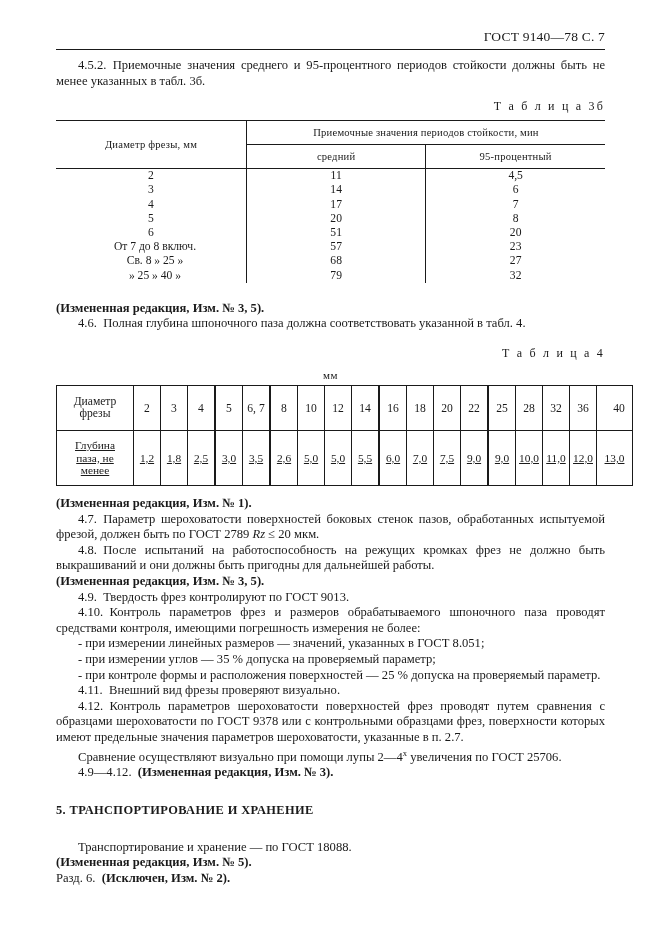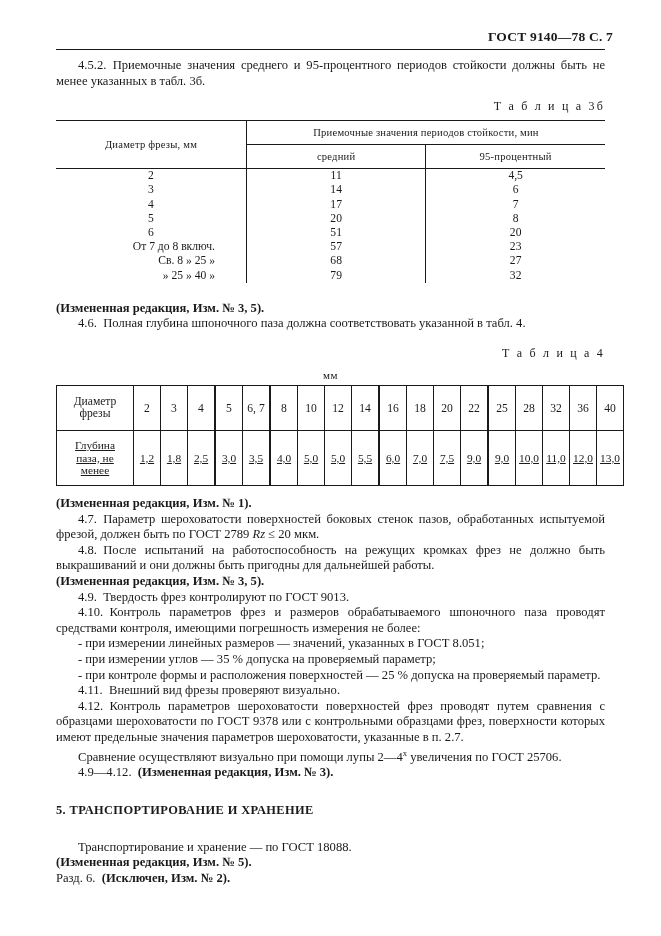--- a/index.html
+++ b/index.html
@@ -7,22 +7,22 @@
     width:661px; height:936px;
     background:#ffffff;
     font-family:"Liberation Serif", serif;
     color:#1a1a1a;
     -webkit-font-smoothing:antialiased;
   }
   .page { position:relative; width:661px; height:936px; box-sizing:border-box; }
 
   
   .page-header {
-    position:absolute; top:29px; right:48px;
-    font-weight:bold; font-size:13.5px; letter-spacing:.2px;
+    position:absolute; top:29px; right:56px;
+    font-weight:normal; font-size:13.5px; letter-spacing:.2px;
     white-space:nowrap;
   }
   .header-rule {
     position:absolute; top:49px; left:56px; right:56px;
     border-bottom:1.6px solid #1a1a1a;
   }
 
   
   .body { position:absolute; top:58px; left:56px; width:549px; }
   p.para {
@@ -79,21 +79,21 @@
     text-align:center;
     padding:0;
   }
   table.t3 td.d-val {
     text-align:center; padding:0;
   }
   table.t3 td.d-sred { border-right:1.1px solid #1a1a1a; }
   table.t3 .body-row td { height:14.2px; line-height:14.2px; font-size:11.6px; }
   .t3-top { border-top:1.7px solid #1a1a1a; }
   .t3-mid { border-top:1.7px solid #1a1a1a; }
-  .diam-label { display:inline-block; text-align:right; }
+  .diam-label { display:inline-block; text-align:center; }
   .diam-label.plain { text-align:center; }
 
   
   .t3wrap { position:relative; }
 
   
   table.t4 {
     width:549px; border-collapse:collapse; table-layout:fixed;
     font-size:11.4px;
   }
@@ -213,30 +213,30 @@
             <th style="width: 26px;">12</th>
             <th style="width: 26px;">14</th>
             <th class="thickL" style="width: 26px;">16</th>
             <th style="width: 26px;">18</th>
             <th style="width: 26px;">20</th>
             <th style="width: 26px;">22</th>
             <th class="thickL" style="width: 26px;">25</th>
             <th style="width: 26px;">28</th>
             <th style="width: 26px;">32</th>
             <th style="width: 26px;">36</th>
-            <th style="width: 26px;">40</th>
+            <th style="width: 26px; padding-left: 9px;">40</th>
           </tr>
         <tr class="valrow" id="t4-val-row">
           <td class="lab">Глубина<br>паза, не<br>менее</td>
         <td>1,2</td>
             <td>1,8</td>
             <td>2,5</td>
             <td class="thickL">3,0</td>
             <td>3,5</td>
-            <td class="thickL">4,0</td>
+            <td class="thickL">2,6</td>
             <td>5,0</td>
             <td>5,0</td>
             <td>5,5</td>
             <td class="thickL">6,0</td>
             <td>7,0</td>
             <td>7,5</td>
             <td>9,0</td>
             <td class="thickL">9,0</td>
             <td>10,0</td>
             <td>11,0</td>

